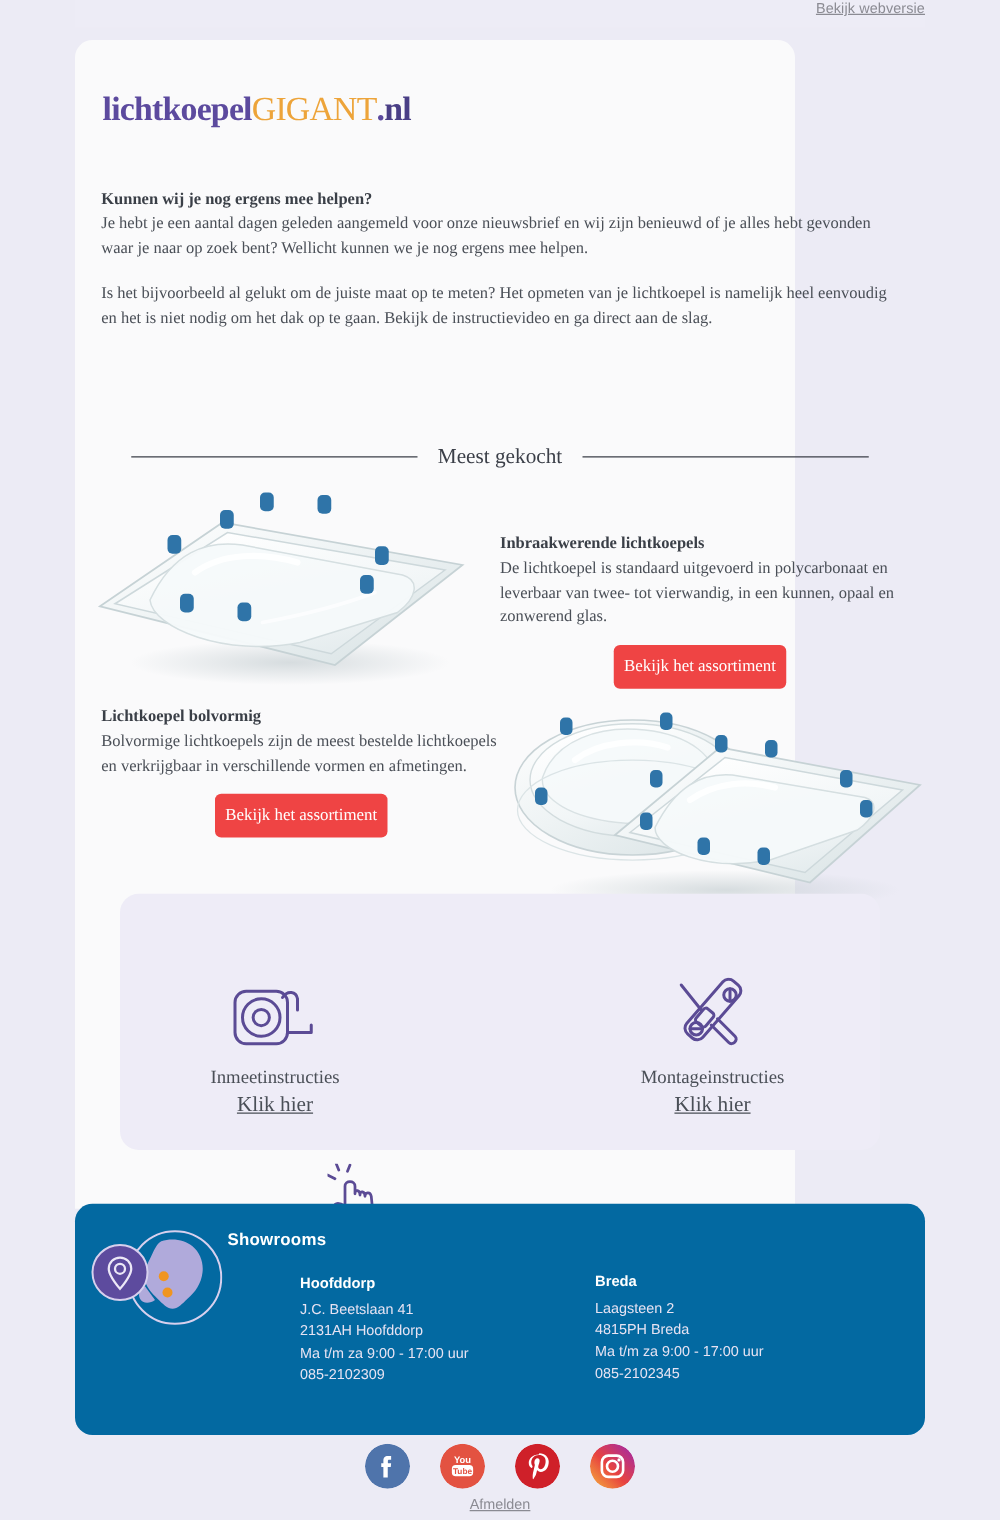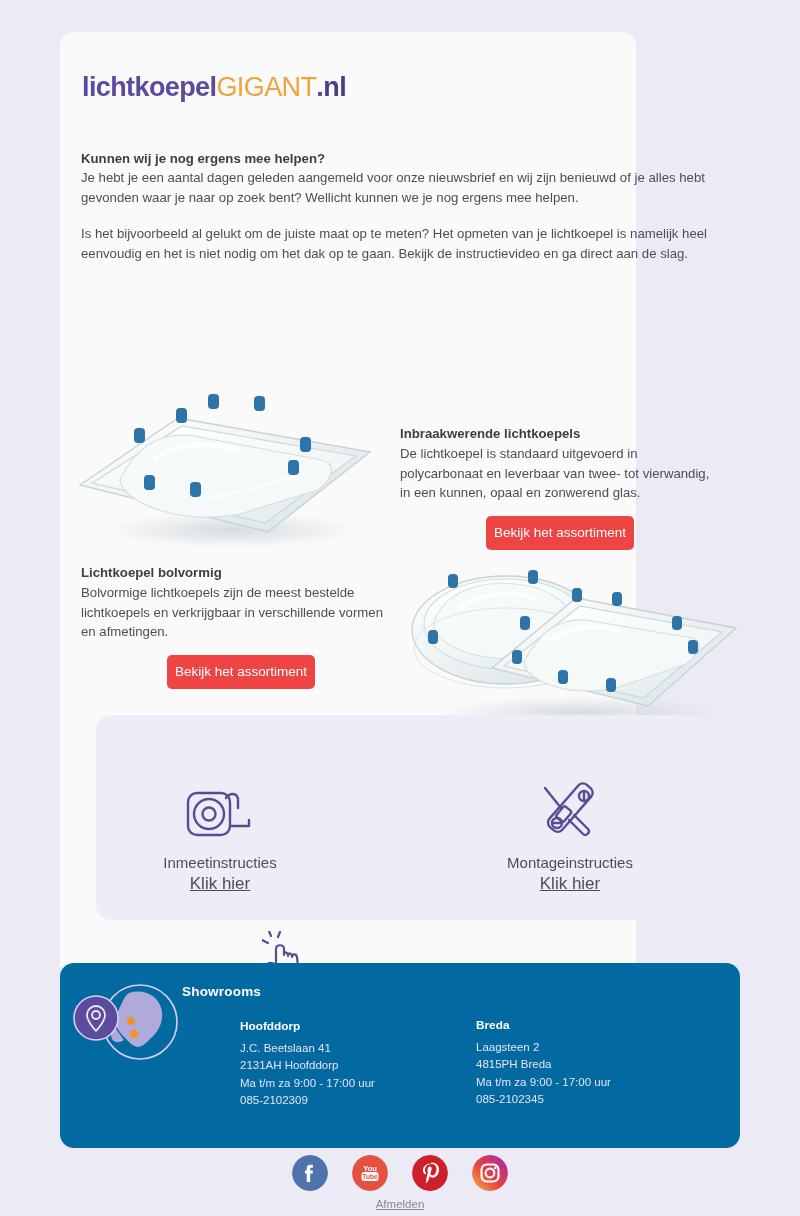--- a/index.html
+++ b/index.html
@@ -20,20 +20,21 @@
     position: absolute; right: 0px; top: 1px;
     font-size: 11.5px; color: #8b8b93;
     text-decoration: underline; letter-spacing: .1px;
   }
 
   
   .card {
     position: absolute; left: 60px; top: 32px; width: 576px; height: 935px;
     background: #fafafb;
     border-radius: 14px 14px 0 0;
+    font-family: Liberation Serif, serif;
   }
 
   .logo { position: absolute; left: 22px; top: 40px; font-size: 27px; letter-spacing: -.6px; white-space: nowrap; }
   .logo .lk { color: #5c4a9e; font-weight: bold; }
   .logo .gg { color: #eda43a; font-weight: 300; }
   .logo .dot { color: #5c4a9e; font-weight: bold; }
   .logo .nl { color: #4a3f86; font-weight: bold; }
 
   .intro { position: absolute; left: 21px; top: 117px; width: 640px; }
   .lead-title { font-size: 13.2px; font-weight: bold; color: #3a3f47; line-height: 19px; }
@@ -111,35 +112,43 @@
   .afmelden {
     display: inline-block; margin-top: 7px; font-size: 11.5px;
     color: #8b8b93; text-decoration: underline;
   }
 </style>
 </head>
 <body>
 
 <div class="page">
 
+  <div class="topbar">
+    <a class="webversion" href="#">Bekijk webversie</a>
+  </div>
 
   <div class="card">
 
     <div class="logo">
       <span class="lk">lichtkoepel</span><span class="gg">GIGANT</span><span class="dot">.</span><span class="nl">nl</span>
     </div>
 
     <div class="intro">
       <div class="lead-title">Kunnen wij je nog ergens mee helpen?</div>
       <div class="lead-body">Je hebt je een aantal dagen geleden aangemeld voor onze nieuwsbrief en wij zijn benieuwd of je alles hebt gevonden waar je naar op zoek bent? Wellicht kunnen we je nog ergens mee helpen.</div>
       <div class="lead-gap"></div>
       <div class="lead-body">Is het bijvoorbeeld al gelukt om de juiste maat op te meten? Het opmeten van je lichtkoepel is namelijk heel eenvoudig en het is niet nodig om het dak op te gaan. Bekijk de instructievideo en ga direct aan de slag.</div>
     </div>
 
 
+    <div class="divider">
+      <div class="rule"></div>
+      <div class="dtitle">Meest gekocht</div>
+      <div class="rule"></div>
+    </div>
 
     <div class="prod one">
       <div class="col-img" style="left:0; top:0;">
         <svg class="domeimg" viewBox="0 0 340 180" xmlns="http://www.w3.org/2000/svg" aria-hidden="true">
           <defs>
             <linearGradient id="gl1" x1="0" y1="0" x2="1" y2="1">
               <stop offset="0%" stop-color="#ffffff"></stop>
               <stop offset="45%" stop-color="#eef3f4"></stop>
               <stop offset="100%" stop-color="#d8e2e4"></stop>
             </linearGradient>

